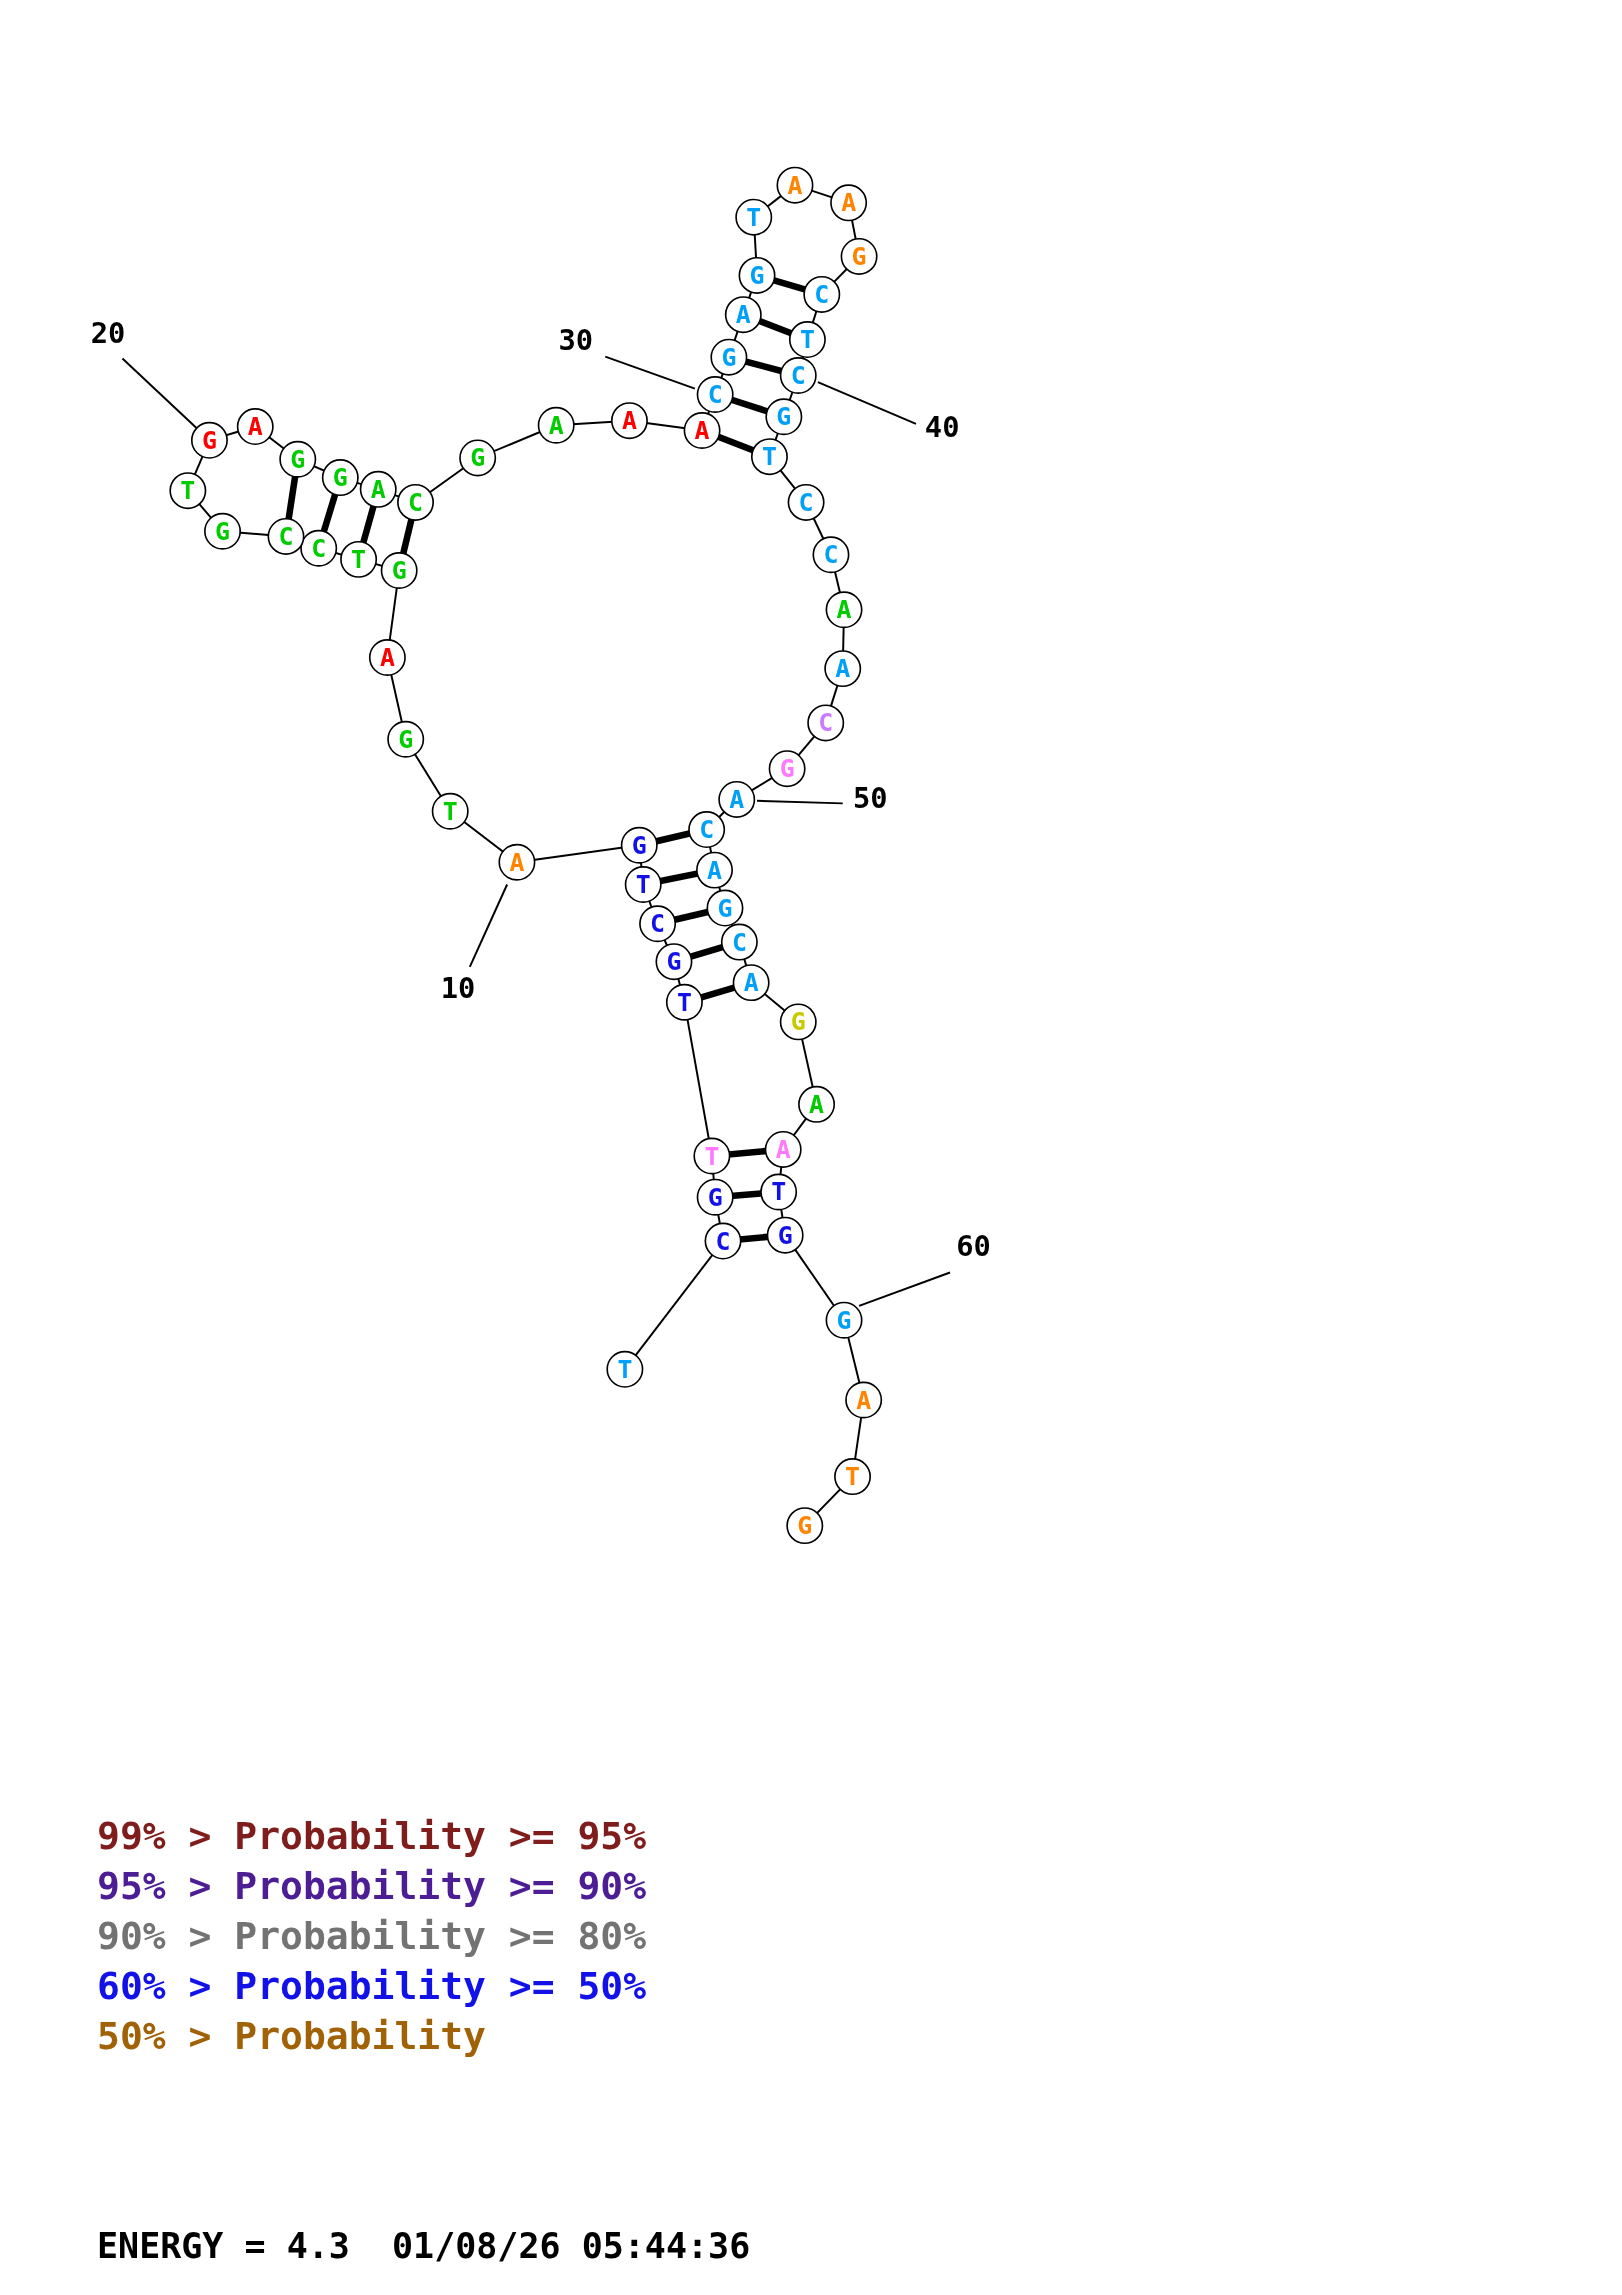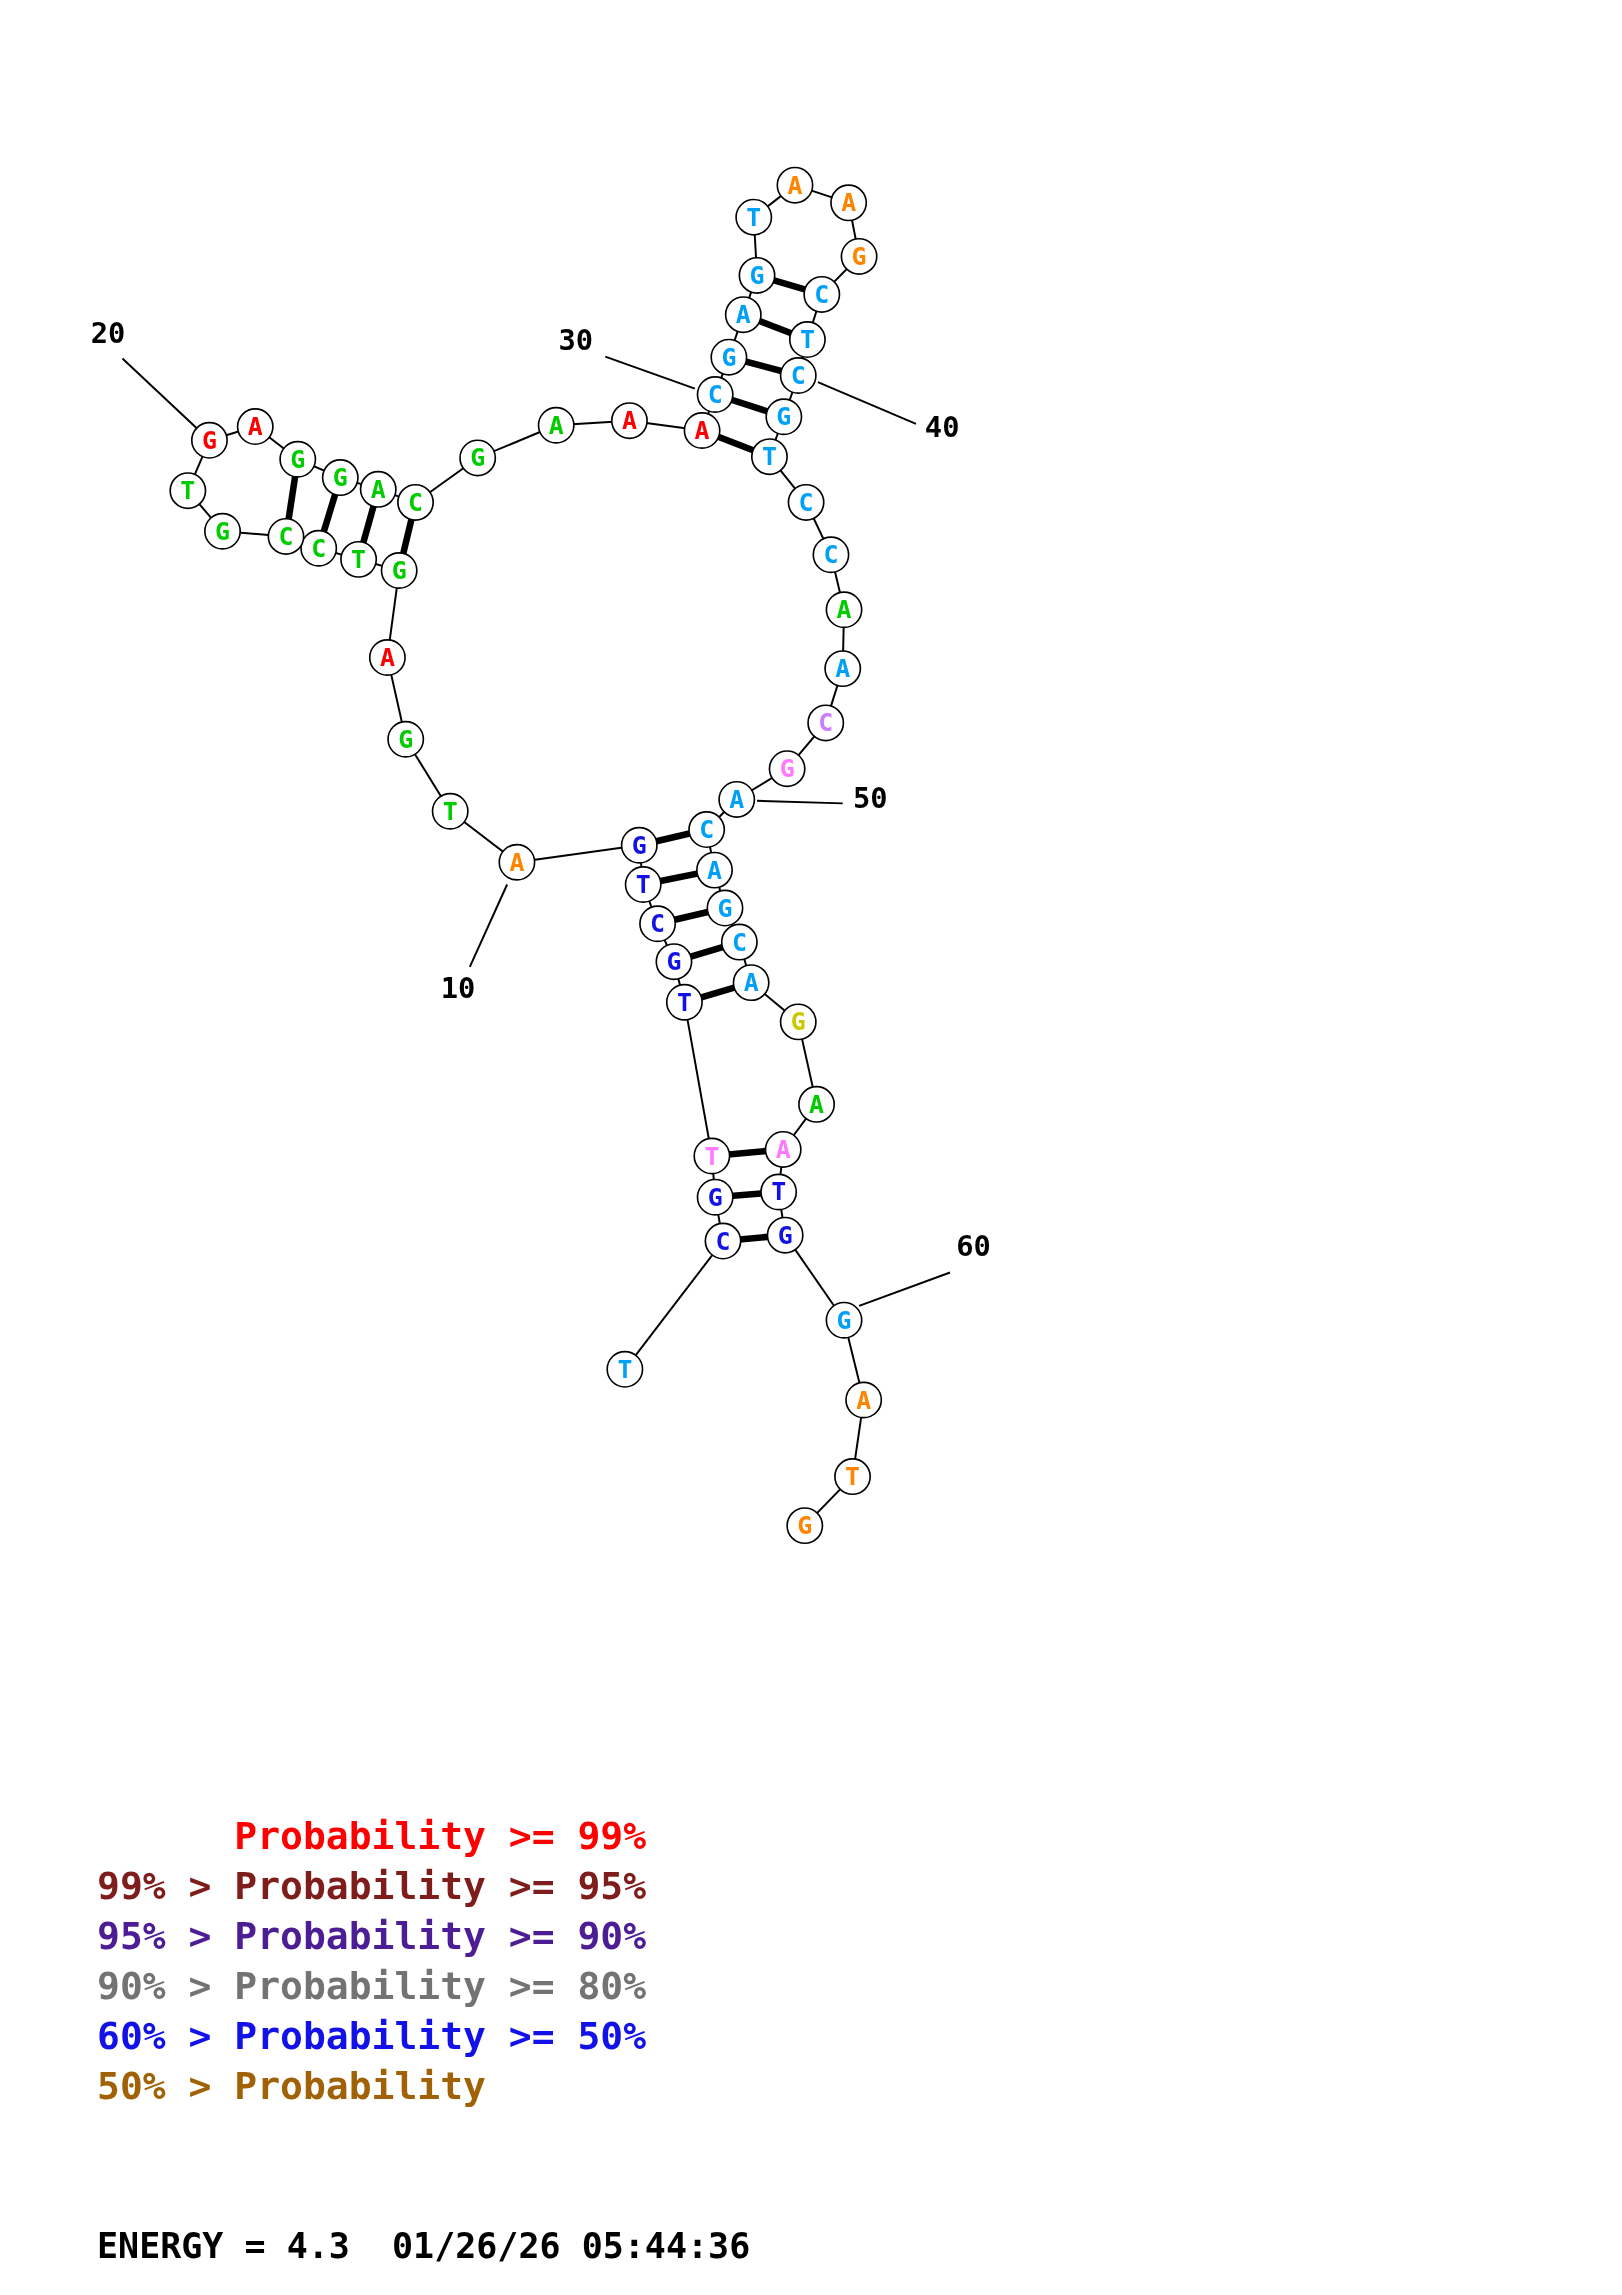--- a/index.html
+++ b/index.html
@@ -387,23 +387,22 @@
       </g>
       <text x="700" y="1525" fill="#000000" font-family="&quot;DejaVu Sans Mono&quot;, monospace" font-weight="bold" font-size="44" text-anchor="middle">10</text>
       <text x="165" y="525" fill="#000000" font-family="&quot;DejaVu Sans Mono&quot;, monospace" font-weight="bold" font-size="44" text-anchor="middle">20</text>
       <text x="880" y="535" fill="#000000" font-family="&quot;DejaVu Sans Mono&quot;, monospace" font-weight="bold" font-size="44" text-anchor="middle">30</text>
       <text x="1440" y="668" fill="#000000" font-family="&quot;DejaVu Sans Mono&quot;, monospace" font-weight="bold" font-size="44" text-anchor="middle">40</text>
       <text x="1330" y="1235" fill="#000000" font-family="&quot;DejaVu Sans Mono&quot;, monospace" font-weight="bold" font-size="44" text-anchor="middle">50</text>
       <text x="1488" y="1920" fill="#000000" font-family="&quot;DejaVu Sans Mono&quot;, monospace" font-weight="bold" font-size="44" text-anchor="middle">60</text>
     </svg>
 
   <div id="legend">
-      <div class="legend-row" style="color: rgb(255, 0, 0);">      Probability &gt;= 99%</div>
       <div class="legend-row" style="color: #7f1d1d;">99% &gt; Probability &gt;= 95%</div>
       <div class="legend-row" style="color: #4c1d95;">95% &gt; Probability &gt;= 90%</div>
       <div class="legend-row" style="color: #737373;">90% &gt; Probability &gt;= 80%</div>
       <div class="legend-row" style="color: rgb(18, 18, 232);">60% &gt; Probability &gt;= 50%</div>
       <div class="legend-row" style="color: #a16207;">50% &gt; Probability</div>
     </div>
 
-  <div id="energy-line">ENERGY = 4.3  01/26/26 05:44:36</div>
+  <div id="energy-line">ENERGY = 4.3  01/08/26 05:44:36</div>
 </div>
 
 
 </body></html>

